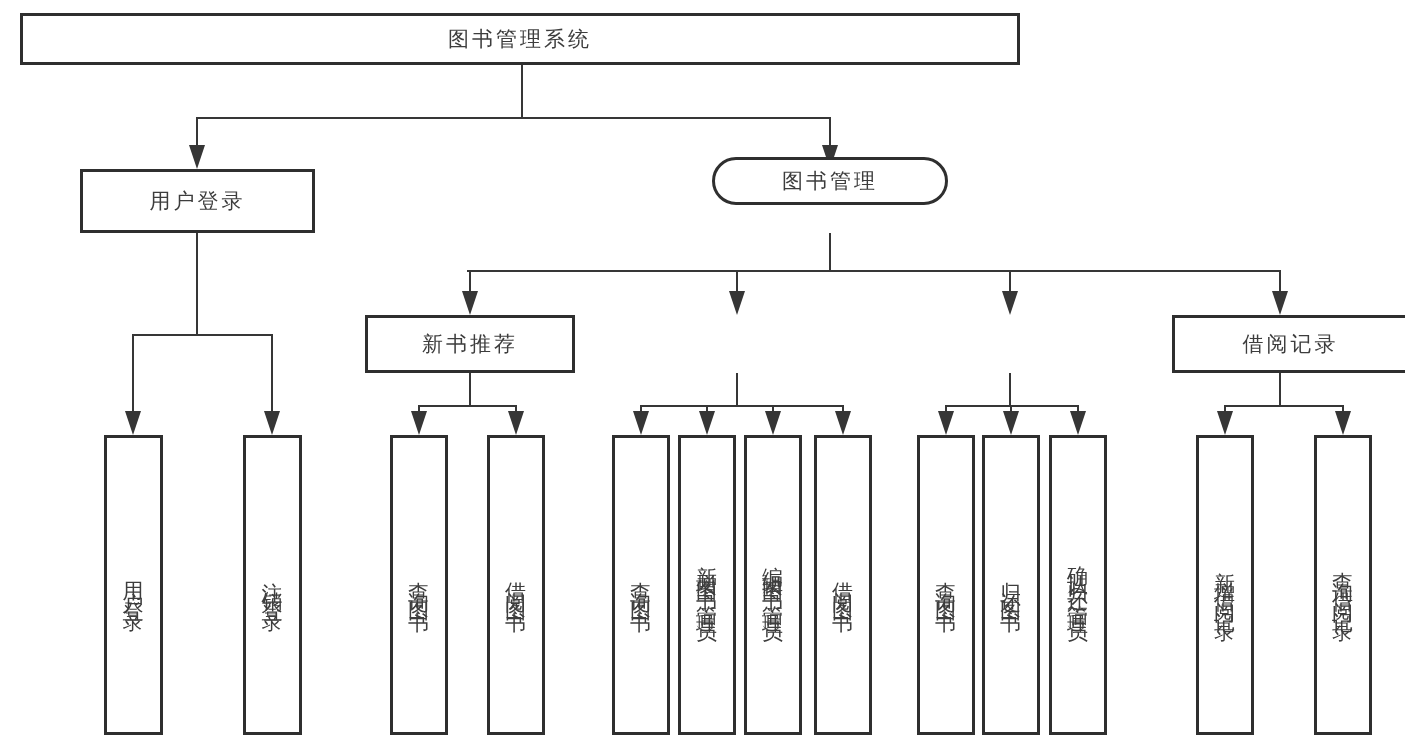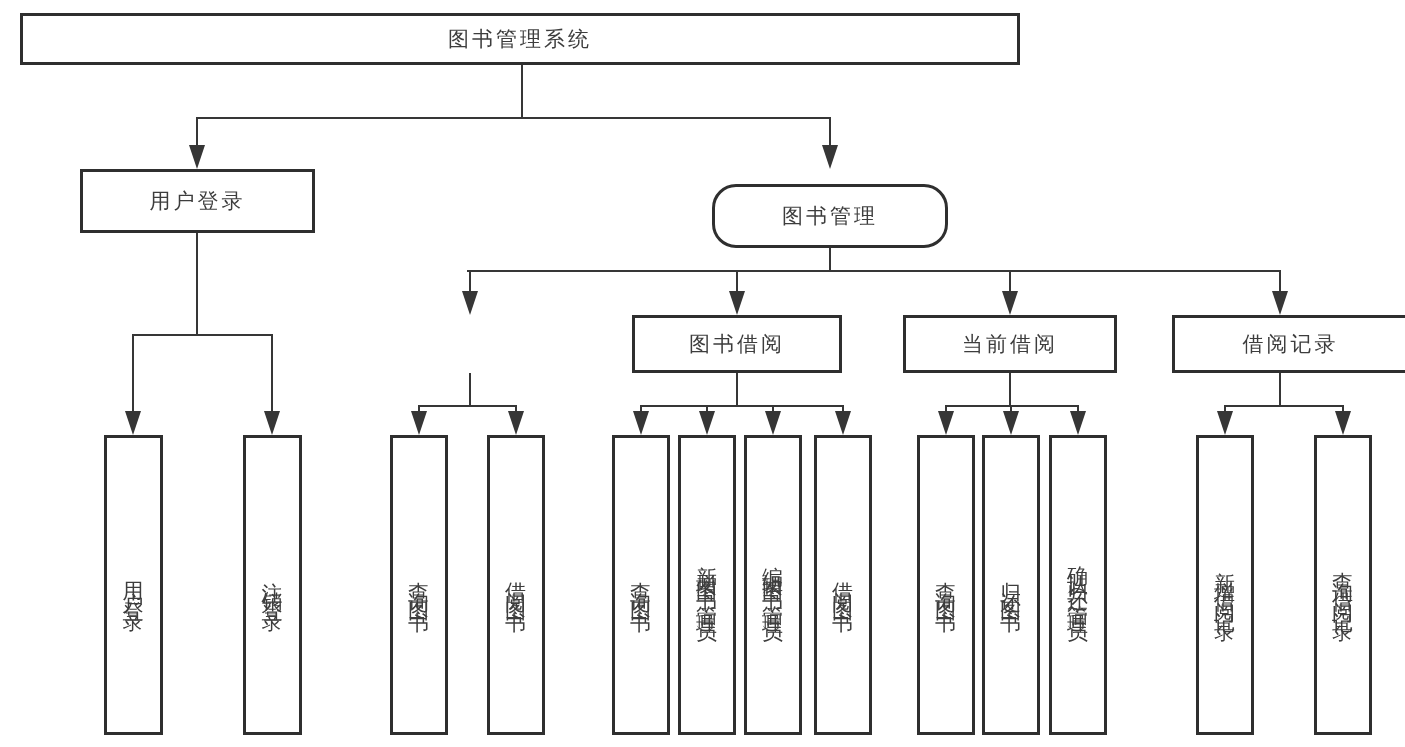--- a/index.html
+++ b/index.html
@@ -73,29 +73,26 @@
 
 <div class="canvas">
 
   <div class="node" style="left:20px; top:13px; width:1000px; height:52px;">
     <span class="hlabel">图书管理系统</span>
   </div>
 
   <div class="node" style="left:80px; top:169px; width:235px; height:64px;">
     <span class="hlabel">用户登录</span>
   </div>
-  <div class="node" style="left:712px; top:184px; width:236px; height:64px;border-radius:24px;">
+  <div class="node" style="left:712px; top:157px; width:236px; height:48px;border-radius:24px;">
     <span class="hlabel">图书管理</span>
   </div>
 
-  <div class="node" style="left:632px; top:315px; width:210px; height:58px;">
-    <span class="hlabel">图书借阅</span>
-  </div>
-  <div class="node" style="left:903px; top:315px; width:214px; height:58px;">
-    <span class="hlabel">当前借阅</span>
+  <div class="node" style="left:365px; top:315px; width:210px; height:58px;">
+    <span class="hlabel">新书推荐</span>
   </div>
   <div class="node" style="left:1172px; top:315px; width:237px; height:58px;">
     <span class="hlabel">借阅记录</span>
   </div>
 
   <div class="node" style="left:104px; top:435px; width:59px; height:300px;">
     <span class="vtext">用户登录</span>
   </div>
   <div class="node" style="left:243px; top:435px; width:59px; height:300px;">
     <span class="vtext">注销登录</span>

